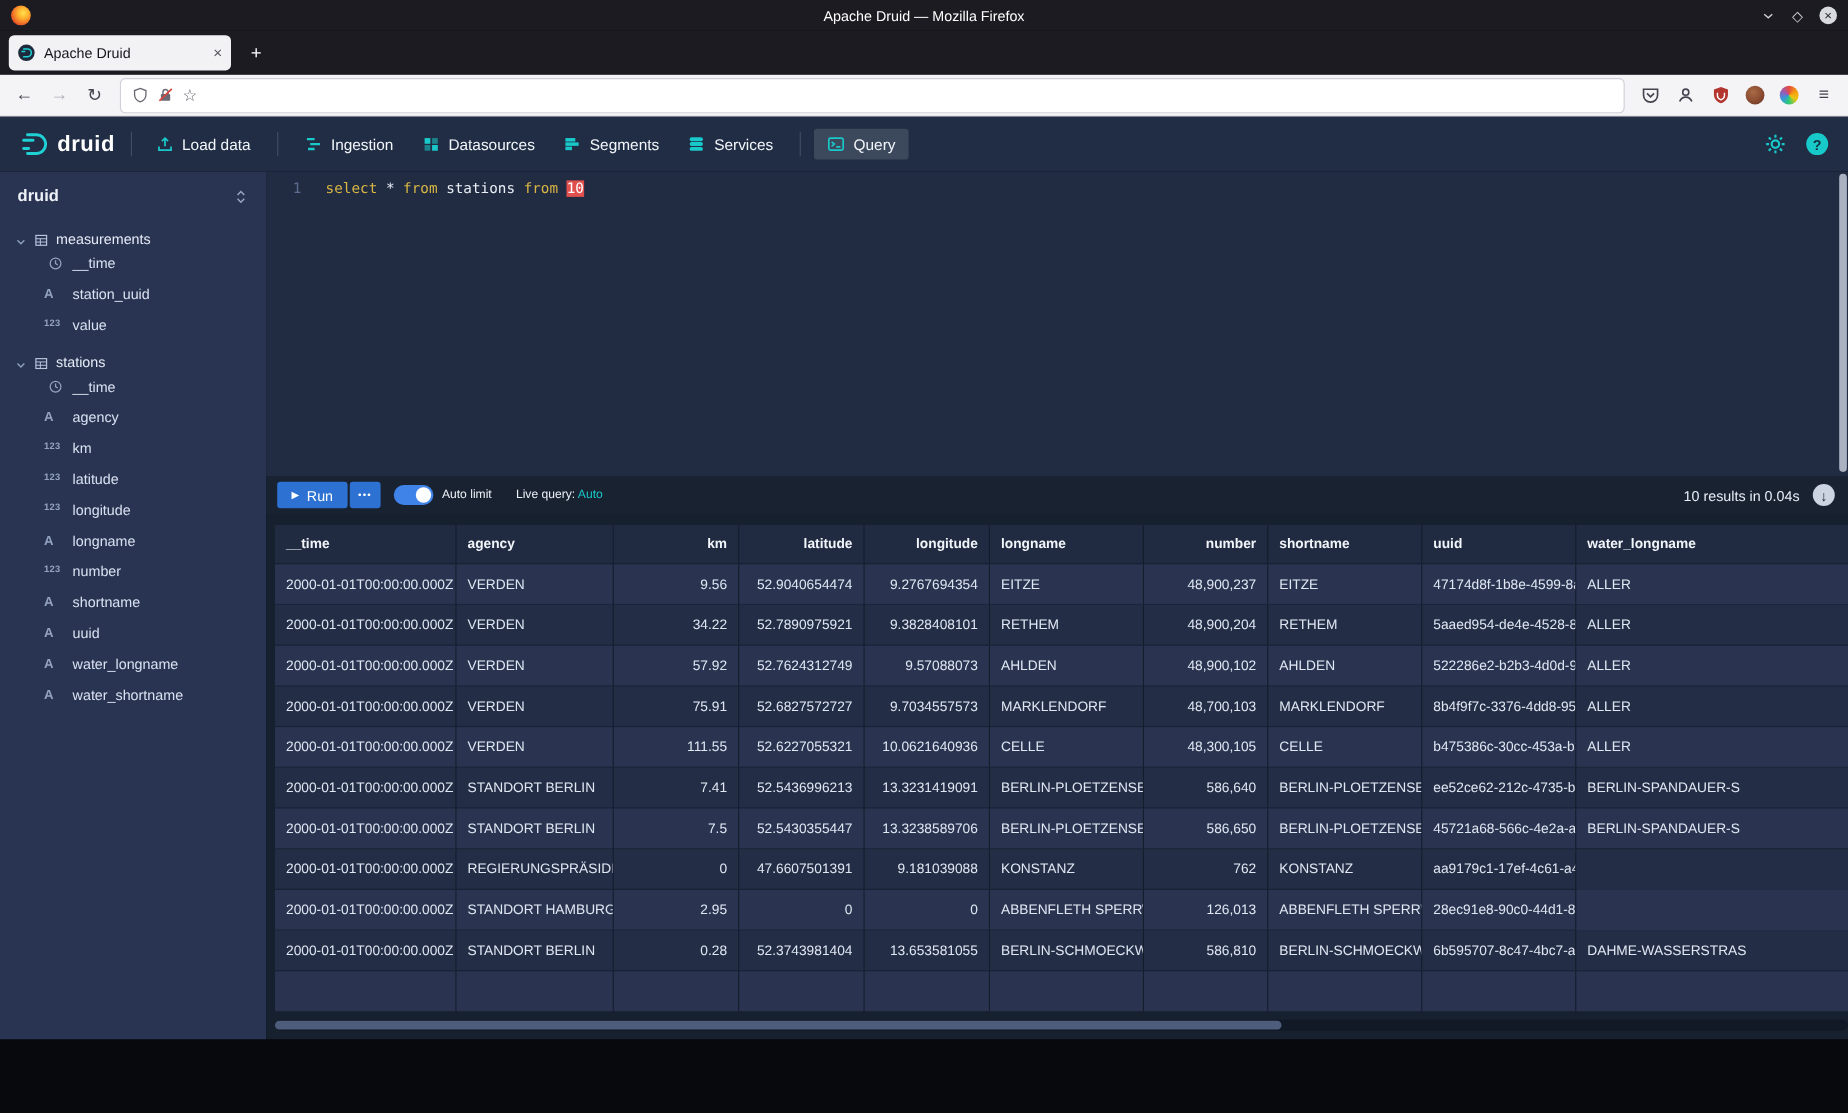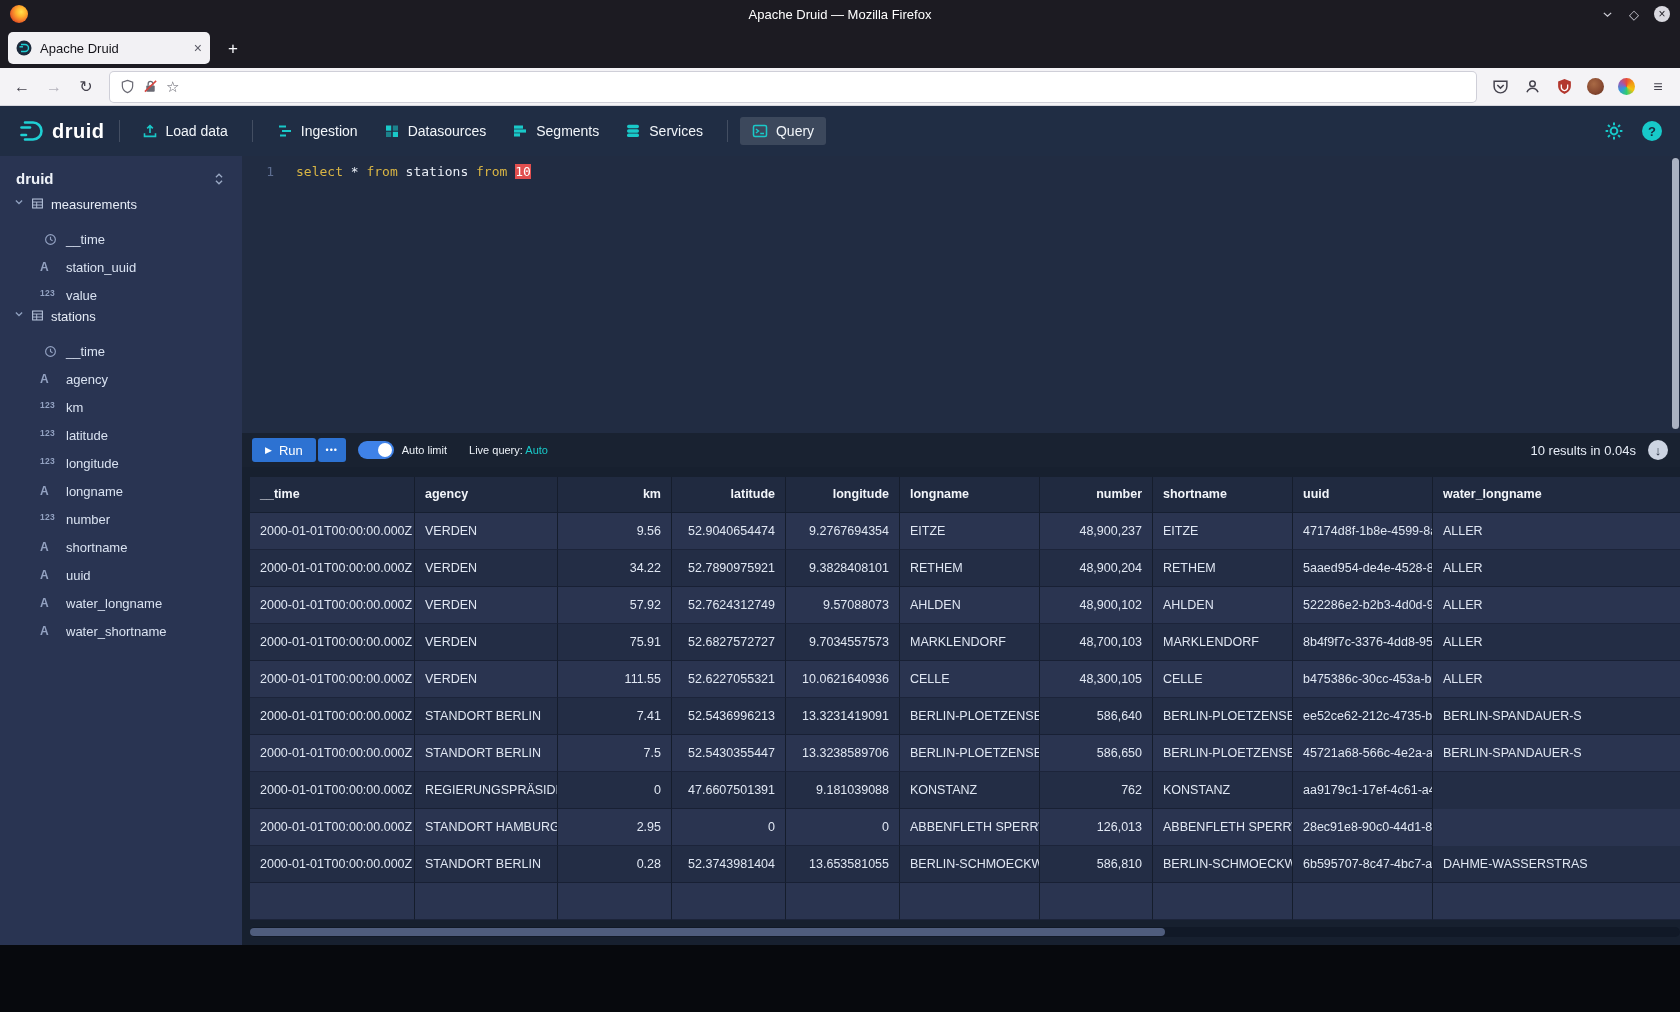--- a/index.html
+++ b/index.html
@@ -64,21 +64,21 @@
   .help { width:20px; height:20px; border-radius:50%; background:#17c9c9; color:#17293d;
     font-size:13px; font-weight:bold; display:inline-flex; align-items:center; justify-content:center; margin-right:4px; }
 
   
   .app { height:789px; display:flex; flex:none; }
   .sidebar { width:242px; flex:none; background:#293452; overflow:hidden; }
   .sb-head { display:flex; align-items:center; justify-content:space-between; padding:14px 16px 10px 16px; }
   .sb-title { color:#eef2f8; font-size:15px; font-weight:600; }
   .sb-sort { width:14px; height:14px; color:#9aa8c4; display:inline-flex; }
   .sb-sort svg { width:14px; height:14px; }
-  .trow-table { display:flex; align-items:flex-start; gap:7px; height:28px; padding-left:14px;
+  .trow-table { display:flex; align-items:flex-end; gap:7px; height:28px; padding-left:14px;
     color:#e6ecf6; font-size:13px; }
   .trow-col { display:flex; align-items:center; gap:6px; height:28px; padding-left:40px;
     color:#d9e2f1; font-size:13px; }
   .ic { display:inline-flex; align-items:center; justify-content:center; }
   .chev { width:10px; height:10px; color:#8fa0bf; } .chev svg { width:10px; height:10px; }
   .tbl { width:13px; height:13px; color:#b9c6dd; } .tbl svg { width:13px; height:13px; }
   .tico { width:20px; height:14px; color:#93a2c2; flex:none; } .tico svg { width:13px; height:13px; }
   .ttxt { font-weight:600; color:#93a2c2; }
   .tA { font-size:12px; } .t123 { font-size:8.5px; letter-spacing:0.3px; }
 

